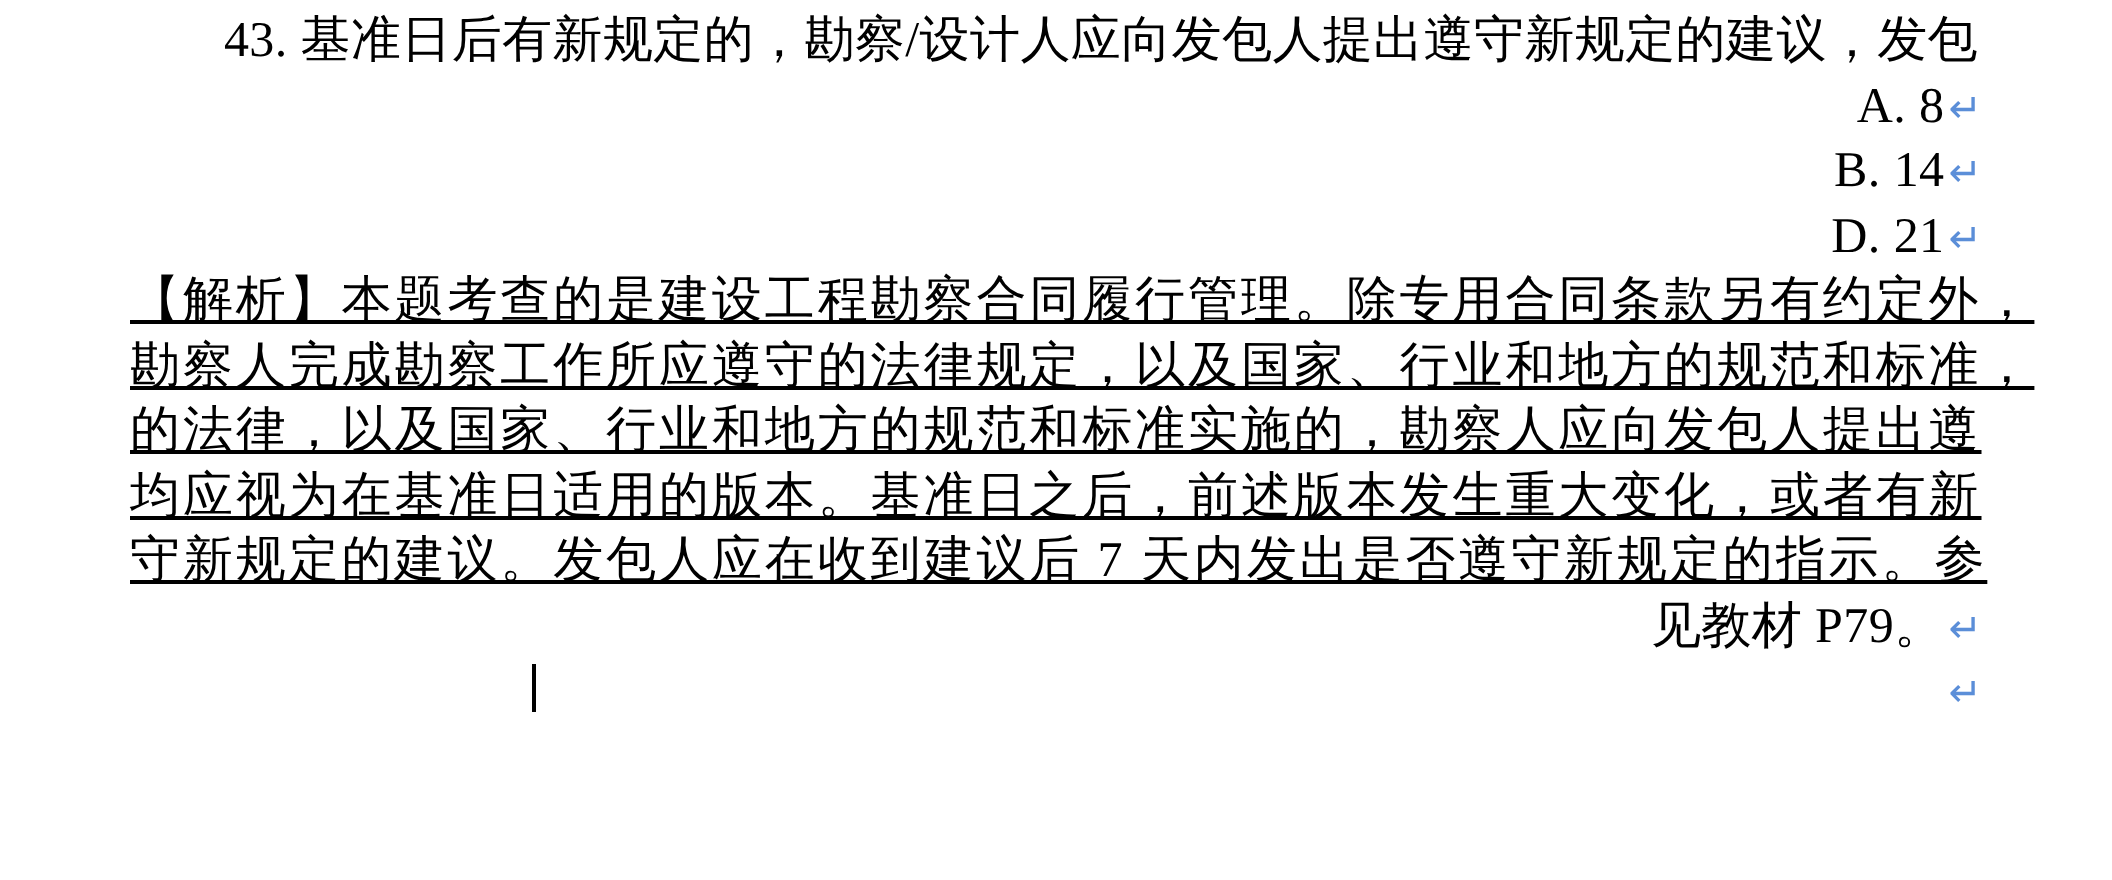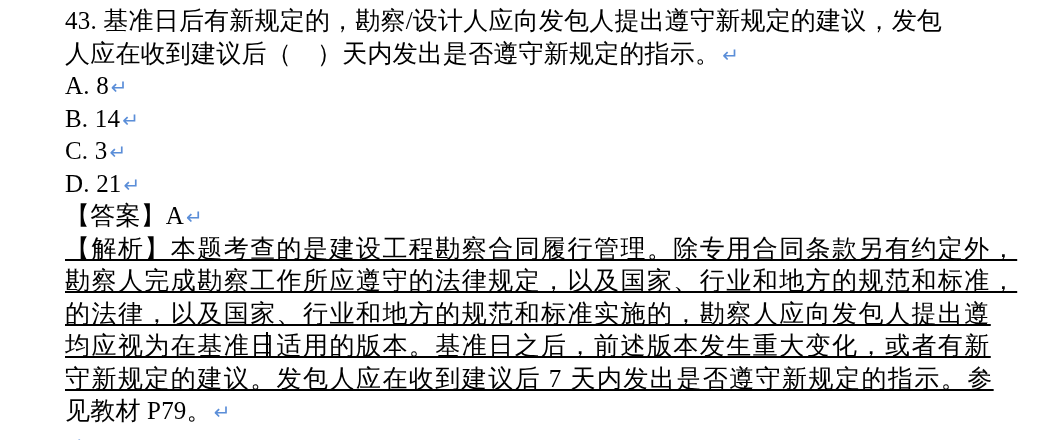--- a/index.html
+++ b/index.html
@@ -26,20 +26,21 @@
     left: 65px;
     top: 5px;
     width: 926px;
   }
   .line {
     height: 32.5px;
     line-height: 32.5px;
     font-size: 25px;
     white-space: pre;
     letter-spacing: 0.2px;
+    text-align: right;
   }
   .line.fill {
     letter-spacing: 1.45px;
     text-decoration: underline;
   }
   .mark {
     font-family: "DejaVu Sans", sans-serif;
     font-size: 20px;
     color: var(--mark-color, #5b8ed8);
     letter-spacing: 0;
@@ -55,31 +56,28 @@
   }
 </style>
 </head>
 <body>
 
 <div class="page">
   <div class="doc">
 
     <div class="line"><span>43. 基准日后有新规定的，勘察/设计人应向发包人提出遵守新规定的建议，发包</span><span class="mark"></span></div>
 
-    <div class="line"><span>人应在收到建议后（　）天内发出是否遵守新规定的指示。</span><span class="mark">↵</span></div>
 
     <div class="line"><span>A. 8</span><span class="mark">↵</span></div>
 
     <div class="line"><span>B. 14</span><span class="mark">↵</span></div>
 
-    <div class="line"><span>C. 3</span><span class="mark">↵</span></div>
 
     <div class="line"><span>D. 21</span><span class="mark">↵</span></div>
 
-    <div class="line"><span>【答案】A</span><span class="mark">↵</span></div>
 
     <div class="line fill"><span>【解析】本题考查的是建设工程勘察合同履行管理。除专用合同条款另有约定外，</span><span class="mark"></span></div>
 
     <div class="line fill"><span>勘察人完成勘察工作所应遵守的法律规定，以及国家、行业和地方的规范和标准，</span><span class="mark"></span></div>
 
     <div class="line fill"><span>的法律，以及国家、行业和地方的规范和标准实施的，勘察人应向发包人提出遵</span><span class="mark"></span></div>
 
     <div class="line fill"><span>均应视为在基准日适用的版本。基准日之后，前述版本发生重大变化，或者有新</span><span class="mark"></span></div>
 
     <div class="line fill"><span>守新规定的建议。发包人应在收到建议后 7 天内发出是否遵守新规定的指示。参</span><span class="mark"></span></div>

